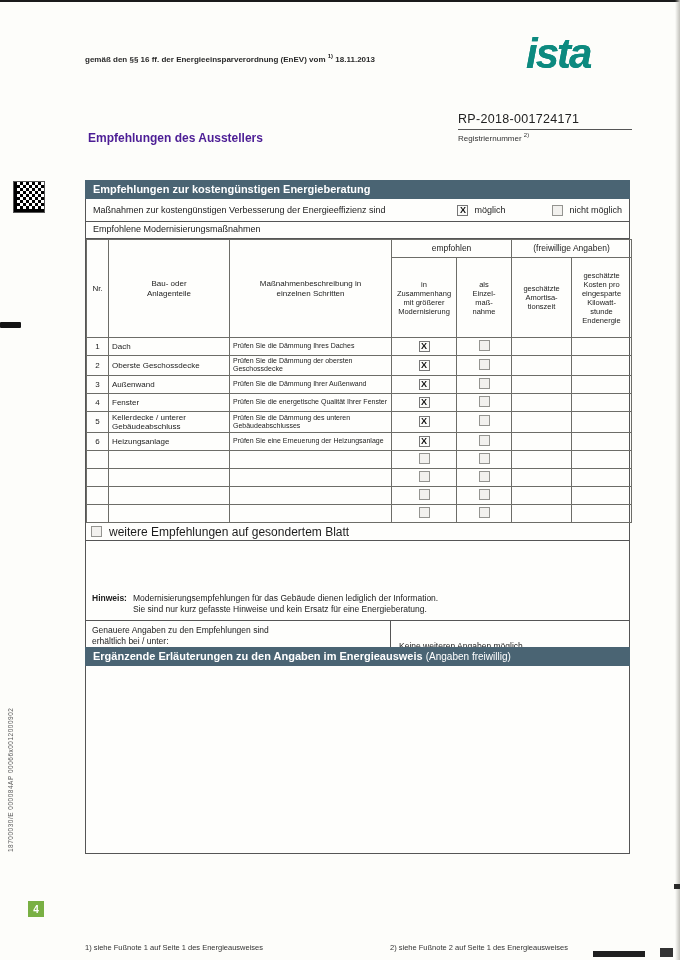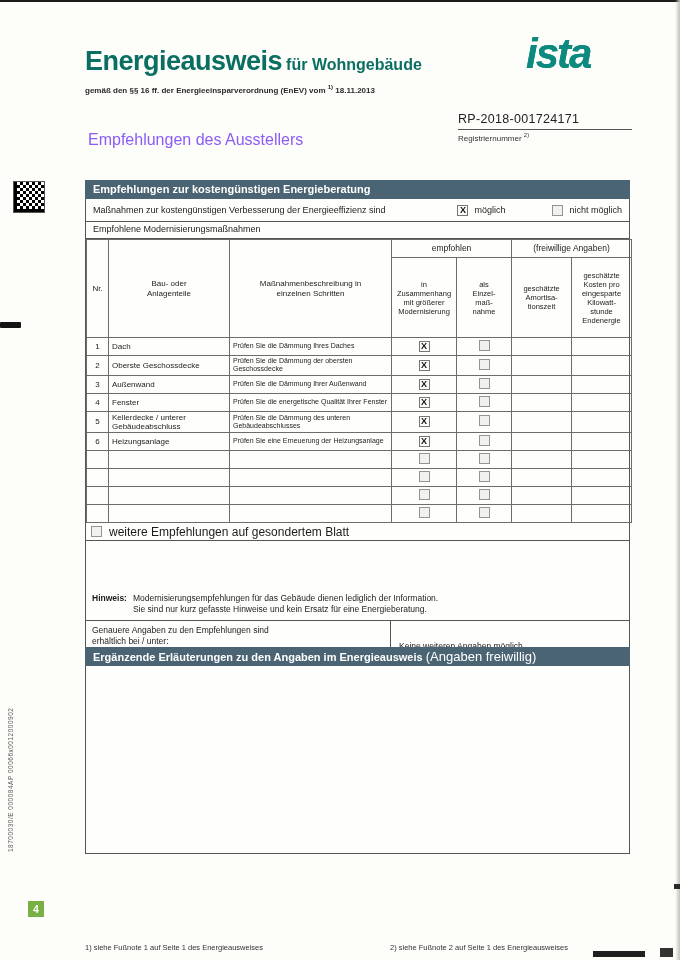--- a/index.html
+++ b/index.html
@@ -41,32 +41,32 @@
     font-size:42px; font-weight:bold; font-style:italic;
     color:#0d8a7f; letter-spacing:-2px;
     text-shadow:0 0 0.5px #0d8a7f;
   }
 
   .reg { position:absolute; left:458px; top:112px; width:174px; }
   .reg-num { font-size:12.5px; color:#222; letter-spacing:0.3px; border-bottom:1px solid #555; padding-bottom:3px; }
   .reg-label { font-size:8px; color:#333; margin-top:2px; }
   .reg-label sup { font-size:6px; }
 
-  .page-heading { position:absolute; left:88px; top:131px; font-size:16px; font-weight:normal; color:#8b5cf6; }
+  .page-heading { position:absolute; left:88px; top:131px; font-size:12px; font-weight:bold; color:#4c1d95; }
 
   
   .block { position:absolute; left:85px; width:545px; }
   .main-block { top:180px; }
   .notes-block { top:647px; }
 
   .sec-hdr {
     background:#4a6473; color:#fff; font-size:11px; font-weight:bold;
     padding:3px 8px; height:19px; line-height:13px;
   }
-  .sec-hdr .suffix { font-size:13px; font-weight:normal; }
+  .sec-hdr .suffix { font-size:10px; font-weight:normal; }
 
   .bordered { border:1px solid #555; border-top:none; background:#fefefc; }
 
   .row { border-bottom:1px solid #555; }
   .measures { display:flex; align-items:center; gap:6px; height:16px; padding:11px 7px; font-size:9px; }
   .m-text { flex:1; }
   .m-lbl.first { width:72px; }
   .rec { height:17px; padding:2px 7px; font-size:9px; }
 
   .cb {
@@ -123,23 +123,20 @@
   <div class="scan-top"></div>
   <div class="edge-right"></div>
   <div class="mark-left"></div>
   <div class="mark-bottom1"></div>
   <div class="mark-bottom2"></div>
   <div class="mark-right"></div>
 
   <div class="barcode"></div>
 
   <div class="hdr">
-    <div>
-      <span class="t-main">Energieausweis</span><span class="t-sub">für Wohngebäude</span>
-    </div>
     <div class="law">
       <span>gemäß den §§ 16 ff. der Energieeinsparverordnung (EnEV) vom</span>
       <sup>1)</sup>
       <span>18.11.2013</span>
     </div>
   </div>
 
   <div class="logo">ista</div>
 
   <div class="reg">

